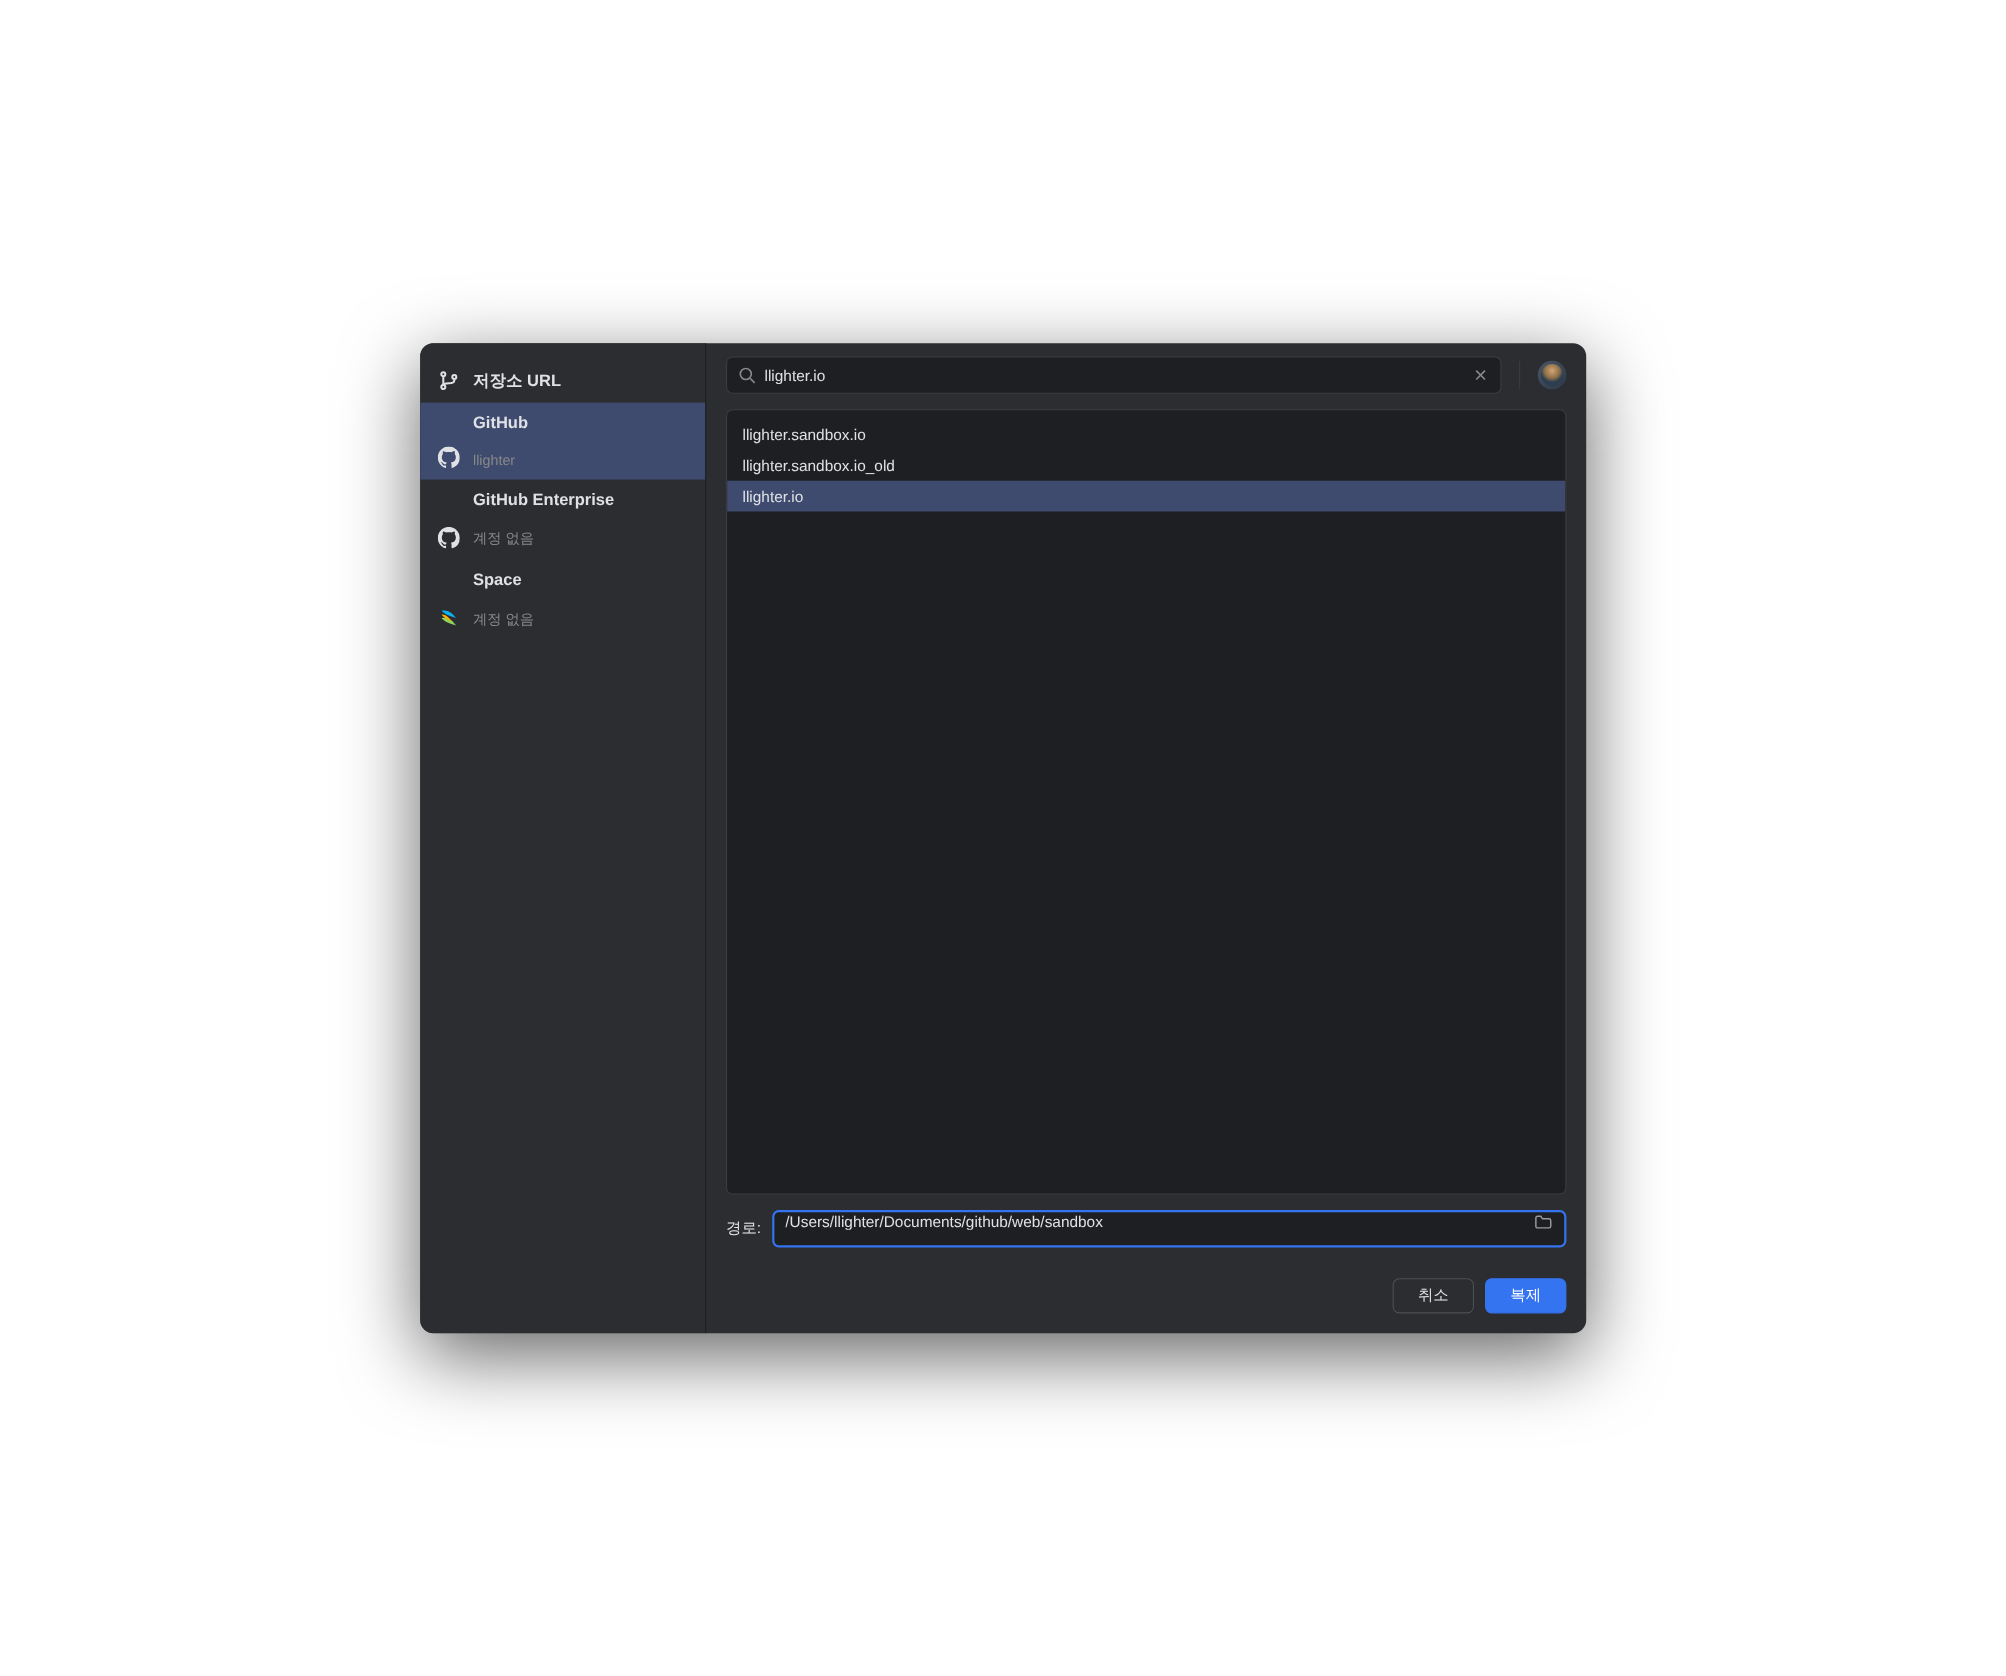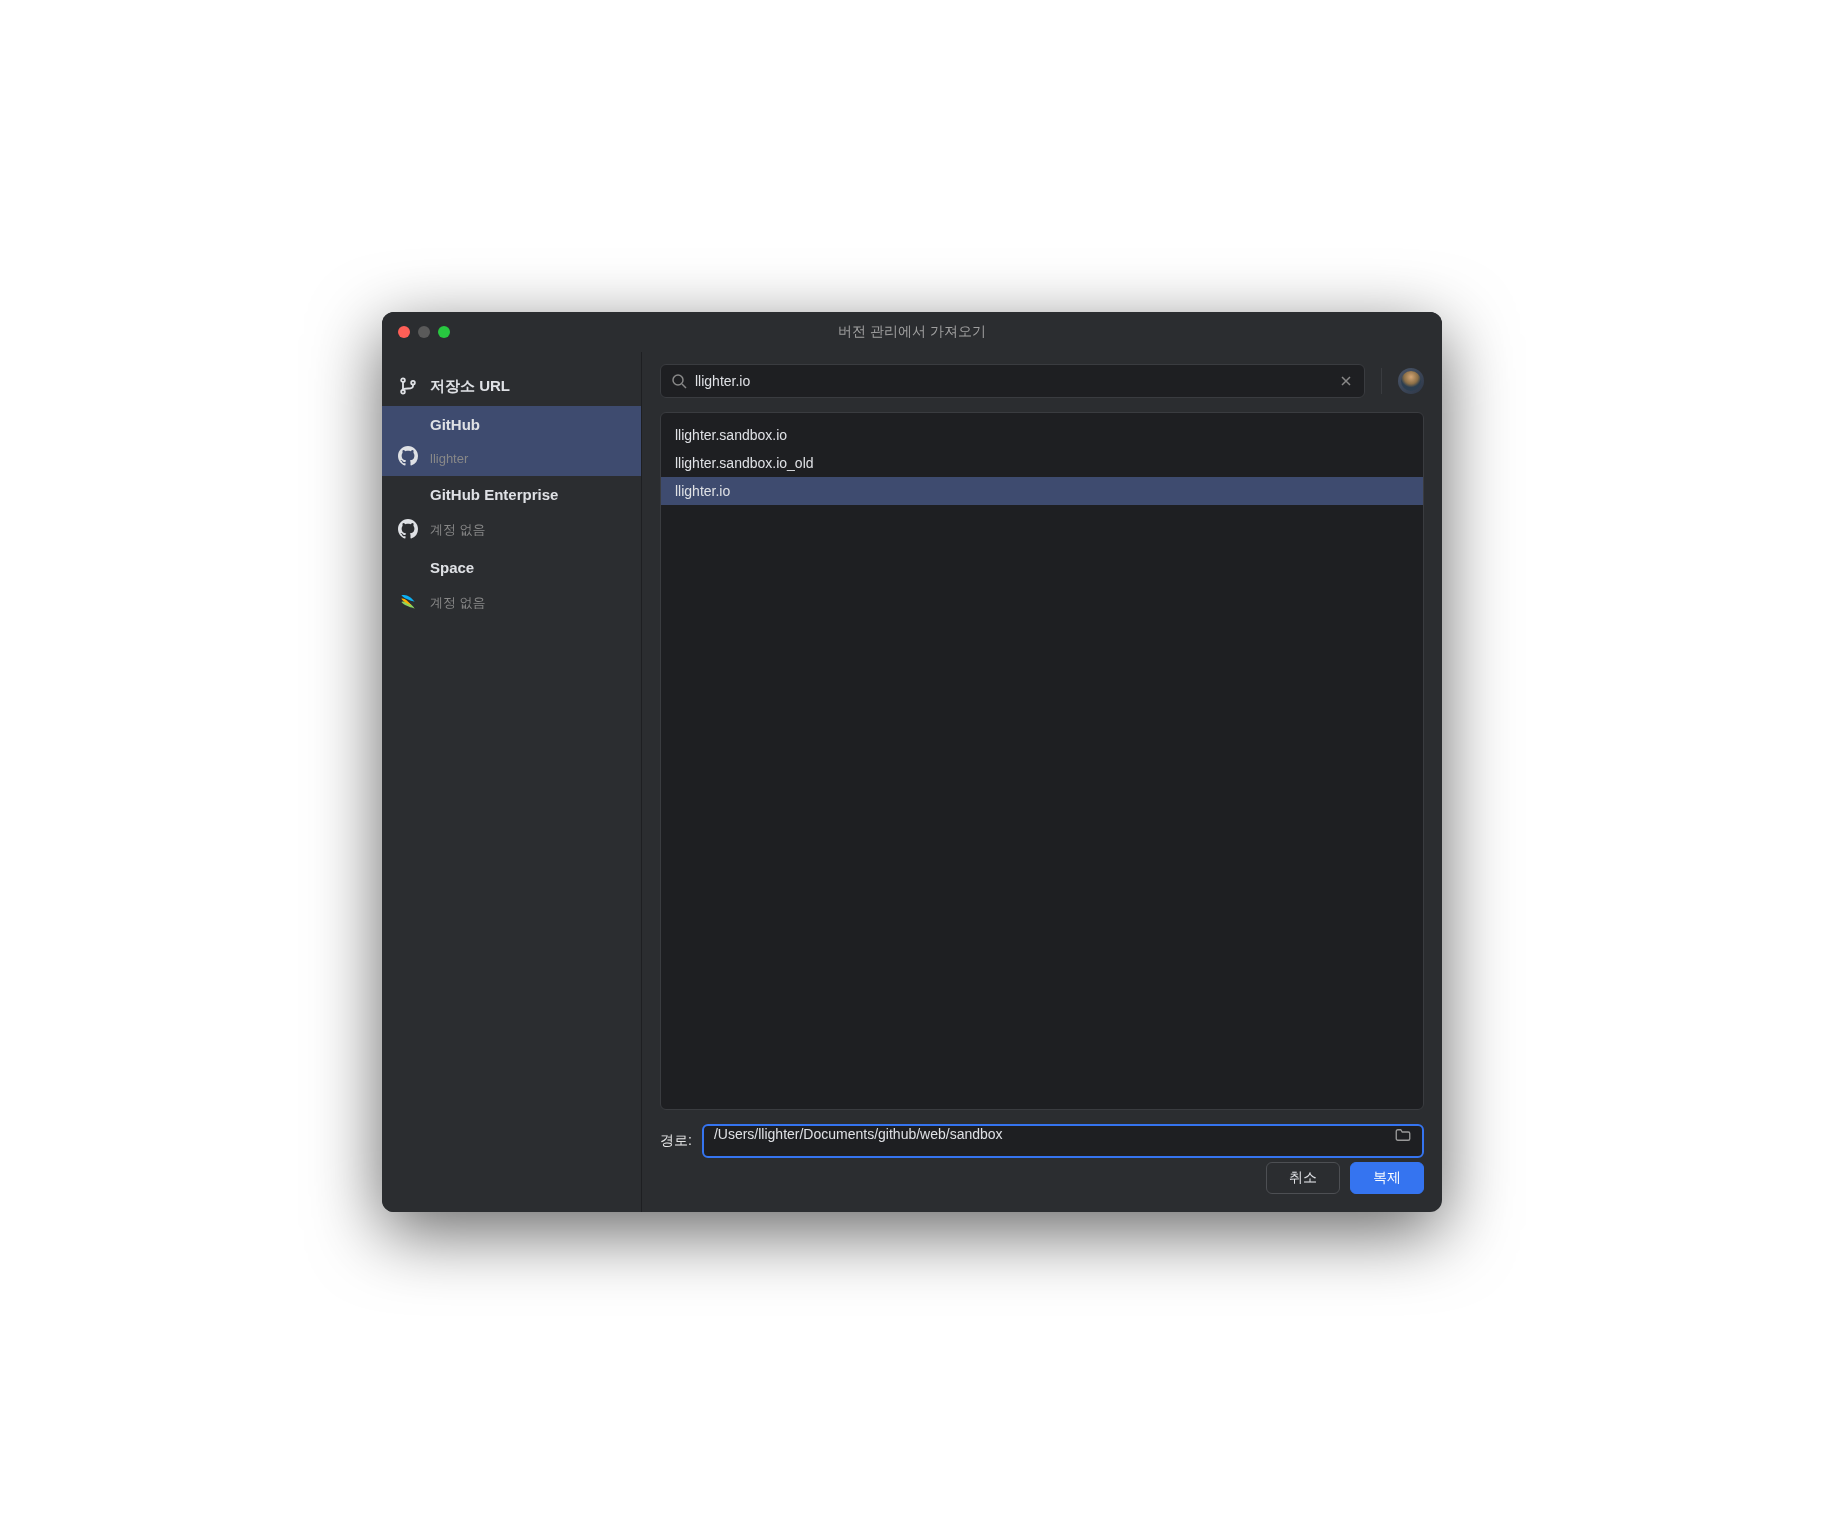--- a/index.html
+++ b/index.html
@@ -218,21 +218,21 @@
       width: 18px;
       height: 18px;
       color: #888;
       cursor: pointer;
       flex-shrink: 0;
     }
     .button-row {
       display: flex;
       justify-content: flex-end;
       gap: 10px;
-      margin-top: 4px;
+      margin-top: 28px;
     }
     .btn {
       height: 32px;
       padding: 0 22px;
       border-radius: 6px;
       font-size: 14px;
       cursor: pointer;
       display: flex;
       align-items: center;
       justify-content: center;
@@ -245,28 +245,20 @@
     .btn-primary {
       background: #3574f0;
       border: 1px solid #3574f0;
       color: #ffffff;
     }
   </style>
 </head>
 <body>
 
 <div class="window">
-  <div class="titlebar">
-    <div class="traffic-lights">
-      <div class="traffic-light tl-red"></div>
-      <div class="traffic-light tl-yellow"></div>
-      <div class="traffic-light tl-green"></div>
-    </div>
-    <div class="window-title">버전 관리에서 가져오기</div>
-  </div>
 
   <div class="content">
     <div class="sidebar">
 
       <div class="sidebar-item">
         <span class="sidebar-icon">
           <svg viewBox="0 0 24 24" width="20" height="20" fill="none" stroke="#dfe1e5" stroke-width="2.2">
             <circle cx="6" cy="5" r="2.2"></circle>
             <circle cx="6" cy="19" r="2.2"></circle>
             <circle cx="18" cy="8" r="2.2"></circle>

